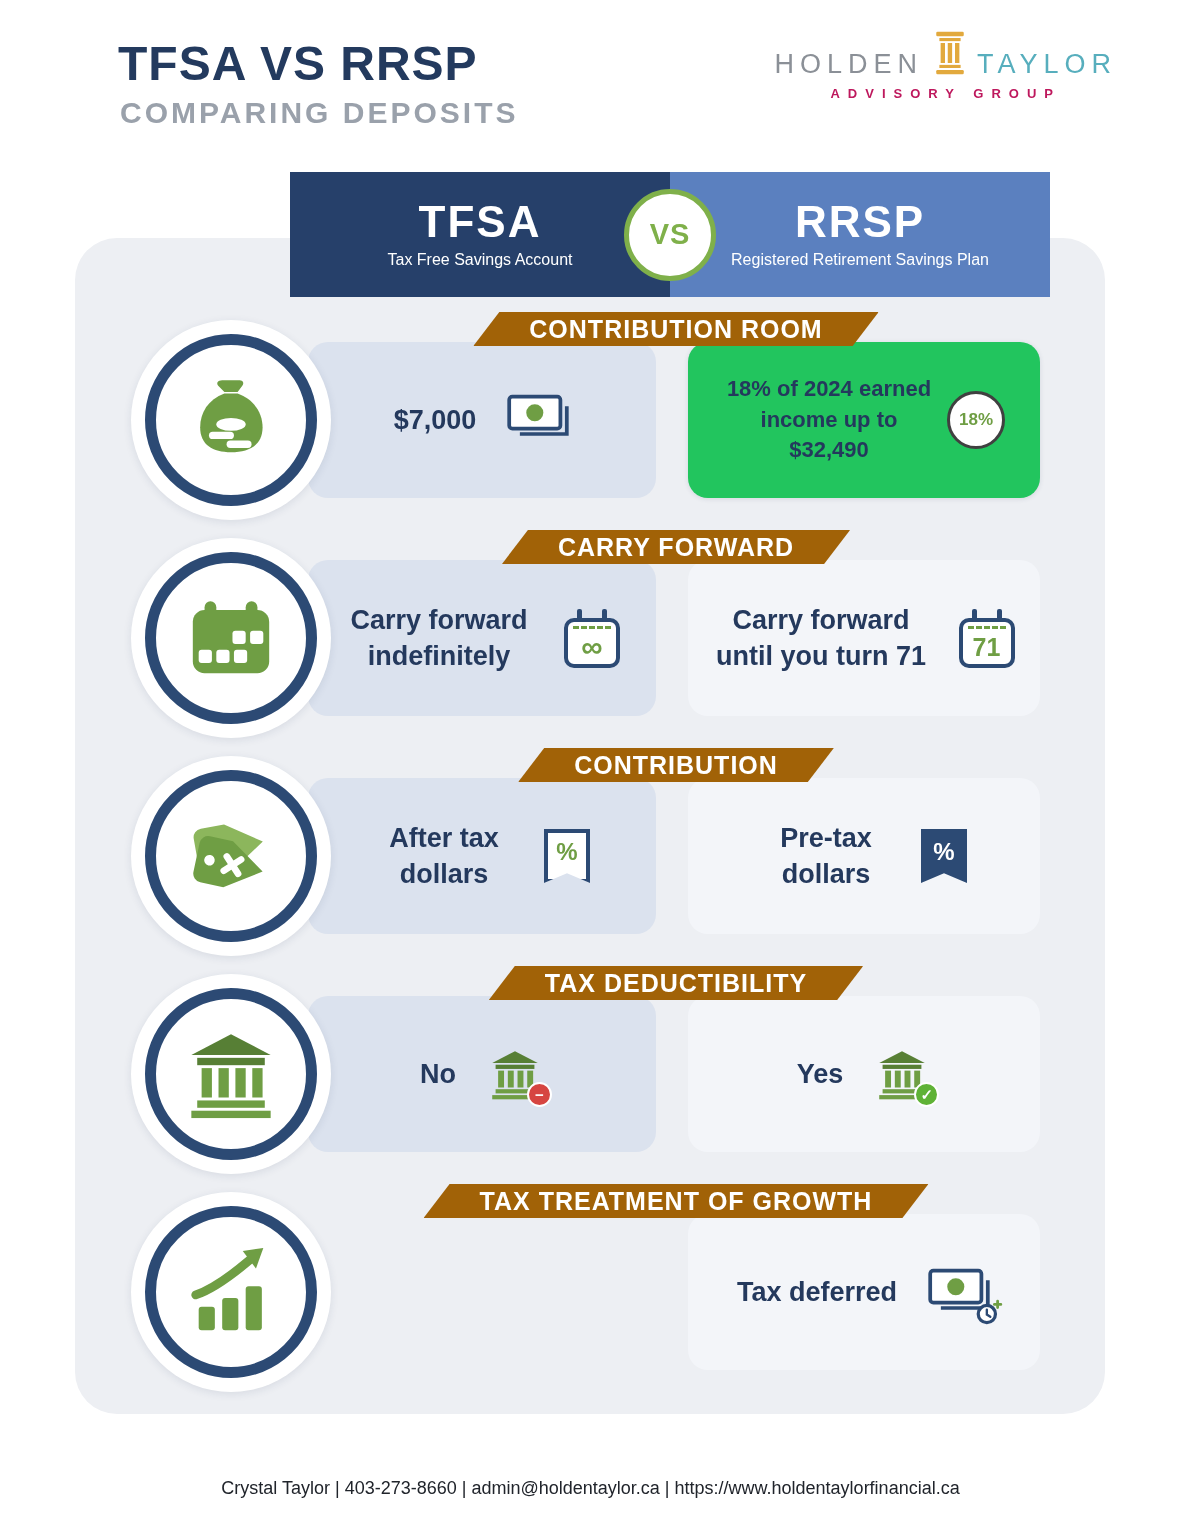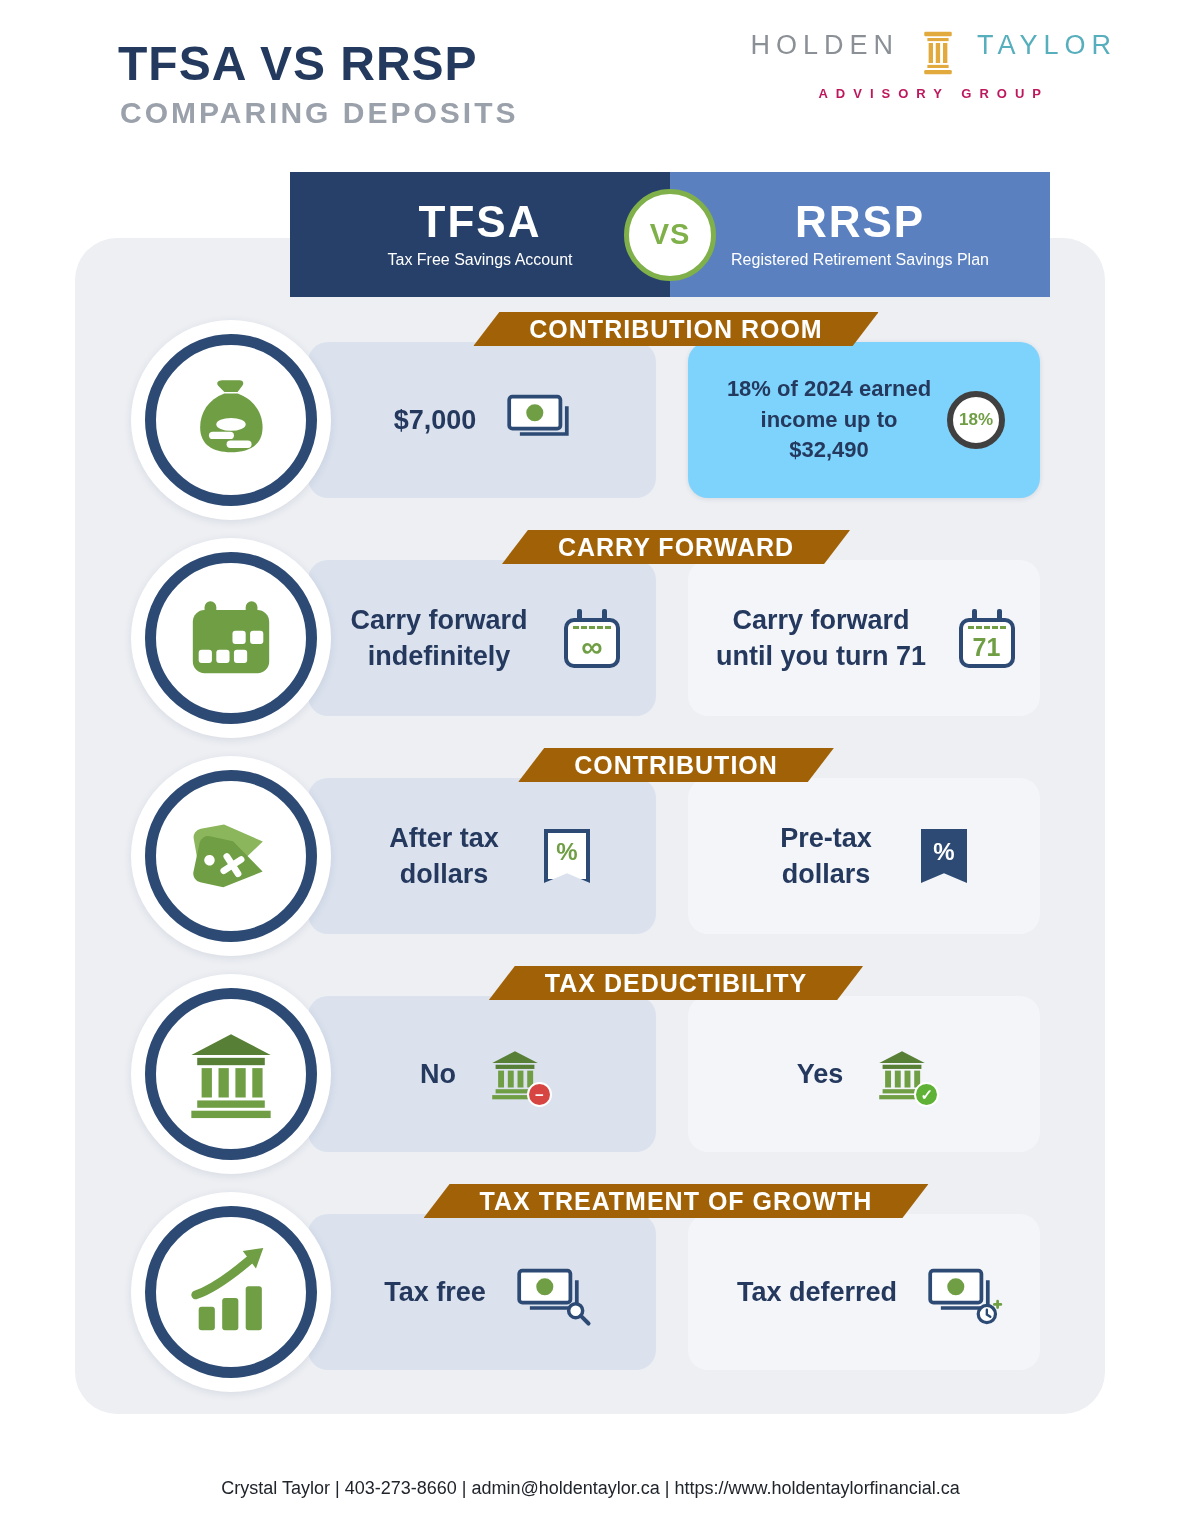--- a/index.html
+++ b/index.html
@@ -6,21 +6,21 @@
   body { font-family:"Liberation Sans", sans-serif; background:#ffffff; }
   .page { position:relative; width:1181px; height:1529px; background:#ffffff; overflow:hidden; }
 
   
   .main-title { position:absolute; left:118px; top:36px; font-size:48px; font-weight:800;
                 color:#233a5e; letter-spacing:1px; }
   .main-subtitle { position:absolute; left:120px; top:96px; font-size:30px; font-weight:600;
                    color:#9aa1ab; letter-spacing:3px; }
 
   .logo { position:absolute; top:30px; right:64px; text-align:center; }
-  .logo-row { display:flex; align-items:flex-start; justify-content:center; gap:24px; }
+  .logo-row { display:flex; align-items:flex-end; justify-content:center; gap:12px; }
   .logo-word { font-size:27px; letter-spacing:6px; font-weight:500; }
   .logo-word.holden { color:#8b9097; }
   .logo-word.taylor { color:#57aebd; }
   .logo-tagline { margin-top:6px; font-size:13px; letter-spacing:8px; color:#be185d; font-weight:600; }
 
   
   .board { position:absolute; left:75px; top:238px; width:1030px; height:1176px;
            background:#edeff3; border-radius:42px; }
 
   
@@ -46,29 +46,29 @@
 
   .banner { position:absolute; left:676px; top:-30px; transform:translateX(-50%); height:34px;
             background:#a16207; color:#fff; font-weight:700; font-size:25px; letter-spacing:1px;
             display:flex; align-items:center; justify-content:center; padding:0 56px; white-space:nowrap;
             clip-path:polygon(26px 0, 100% 0, calc(100% - 26px) 100%, 0 100%); z-index:6; }
 
   .panel { position:absolute; top:0; height:156px; border-radius:20px; display:flex;
            align-items:center; justify-content:center; gap:30px; }
   .panel.tfsa { left:308px; width:348px; background:#dbe2ee; }
   .panel.rrsp { left:688px; width:352px; background:#f3f5f9; }
-  .panel.rrsp.white { background:#7dd3fc; box-shadow:0 1px 5px rgba(31,51,86,.12);gap:12px; }
+  .panel.rrsp.white { background:#22c55e; box-shadow:0 1px 5px rgba(31,51,86,.12);gap:12px; }
 
   .panel-text { font-size:27px; font-weight:700; color:#24395d; text-align:center; line-height:1.35; }
   .panel-text.small { font-size:22px; line-height:1.4; }
 
   
   .panel-icon { flex:none; position:relative; }
 
-  .pct-badge { flex:none; width:58px; height:58px; border-radius:50%; border:6px solid #404040;
+  .pct-badge { flex:none; width:58px; height:58px; border-radius:50%; border:3px solid #404040;
                color:#6f9e44; font-weight:800; font-size:17px; display:flex; align-items:center;
                justify-content:center; background:#fff; }
 
   .mini-cal { position:relative; width:56px; height:50px; border:4px solid #2c4a74; border-radius:10px;
               background:#fff; display:flex; align-items:center; justify-content:center; margin-top:10px; }
   .mini-cal::before, .mini-cal::after { content:""; position:absolute; top:-13px; width:5px; height:13px;
               background:#2c4a74; border-radius:2px; }
   .mini-cal::before { left:9px; } .mini-cal::after { right:9px; }
   .cal-dash { position:absolute; top:4px; left:5px; right:5px; border-top:3px dashed #6f9e44; }
   .cal-glyph { font-size:25px; font-weight:800; color:#6f9e44; line-height:1; margin-top:8px; }
@@ -301,34 +301,20 @@
             <rect x="10" y="42" width="11" height="16" rx="2"></rect>
             <rect x="26" y="36" width="11" height="22" rx="2"></rect>
             <rect x="42" y="28" width="11" height="30" rx="2"></rect>
           </g>
         </svg>
       </div>
     </div>
     <div class="banner">
       <span>TAX TREATMENT OF GROWTH</span>
     </div>
-    <div class="panel tfsa">
-      <div class="panel-text">Tax free</div>
-      <div class="panel-icon money-wrap">
-        <svg class="note" viewBox="0 0 60 46">
-          <path d="M57 12 v26 H13" fill="none" stroke="#2c4a74" stroke-width="3.5"></path>
-          <rect x="3" y="3" width="48" height="30" rx="3" fill="#ffffff" stroke="#2c4a74" stroke-width="3.5"></rect>
-          <circle cx="27" cy="18" r="8" fill="#6f9e44"></circle>
-        </svg>
-        <svg class="money-overlay" viewBox="0 0 24 24">
-          <circle cx="10" cy="10" r="6" fill="#ffffff" stroke="#2c4a74" stroke-width="3"></circle>
-          <line x1="14.5" y1="14.5" x2="21" y2="21" stroke="#2c4a74" stroke-width="3.5" stroke-linecap="round"></line>
-        </svg>
-      </div>
-    </div>
     <div class="panel rrsp">
       <div class="panel-text">Tax deferred</div>
       <div class="panel-icon money-wrap">
         <svg class="note" viewBox="0 0 60 46">
           <path d="M57 12 v26 H13" fill="none" stroke="#2c4a74" stroke-width="3.5"></path>
           <rect x="3" y="3" width="48" height="30" rx="3" fill="#ffffff" stroke="#2c4a74" stroke-width="3.5"></rect>
           <circle cx="27" cy="18" r="8" fill="#6f9e44"></circle>
         </svg>
         <svg class="money-overlay" viewBox="0 0 26 26">
           <circle cx="11" cy="14" r="8" fill="#ffffff" stroke="#2c4a74" stroke-width="3"></circle>

